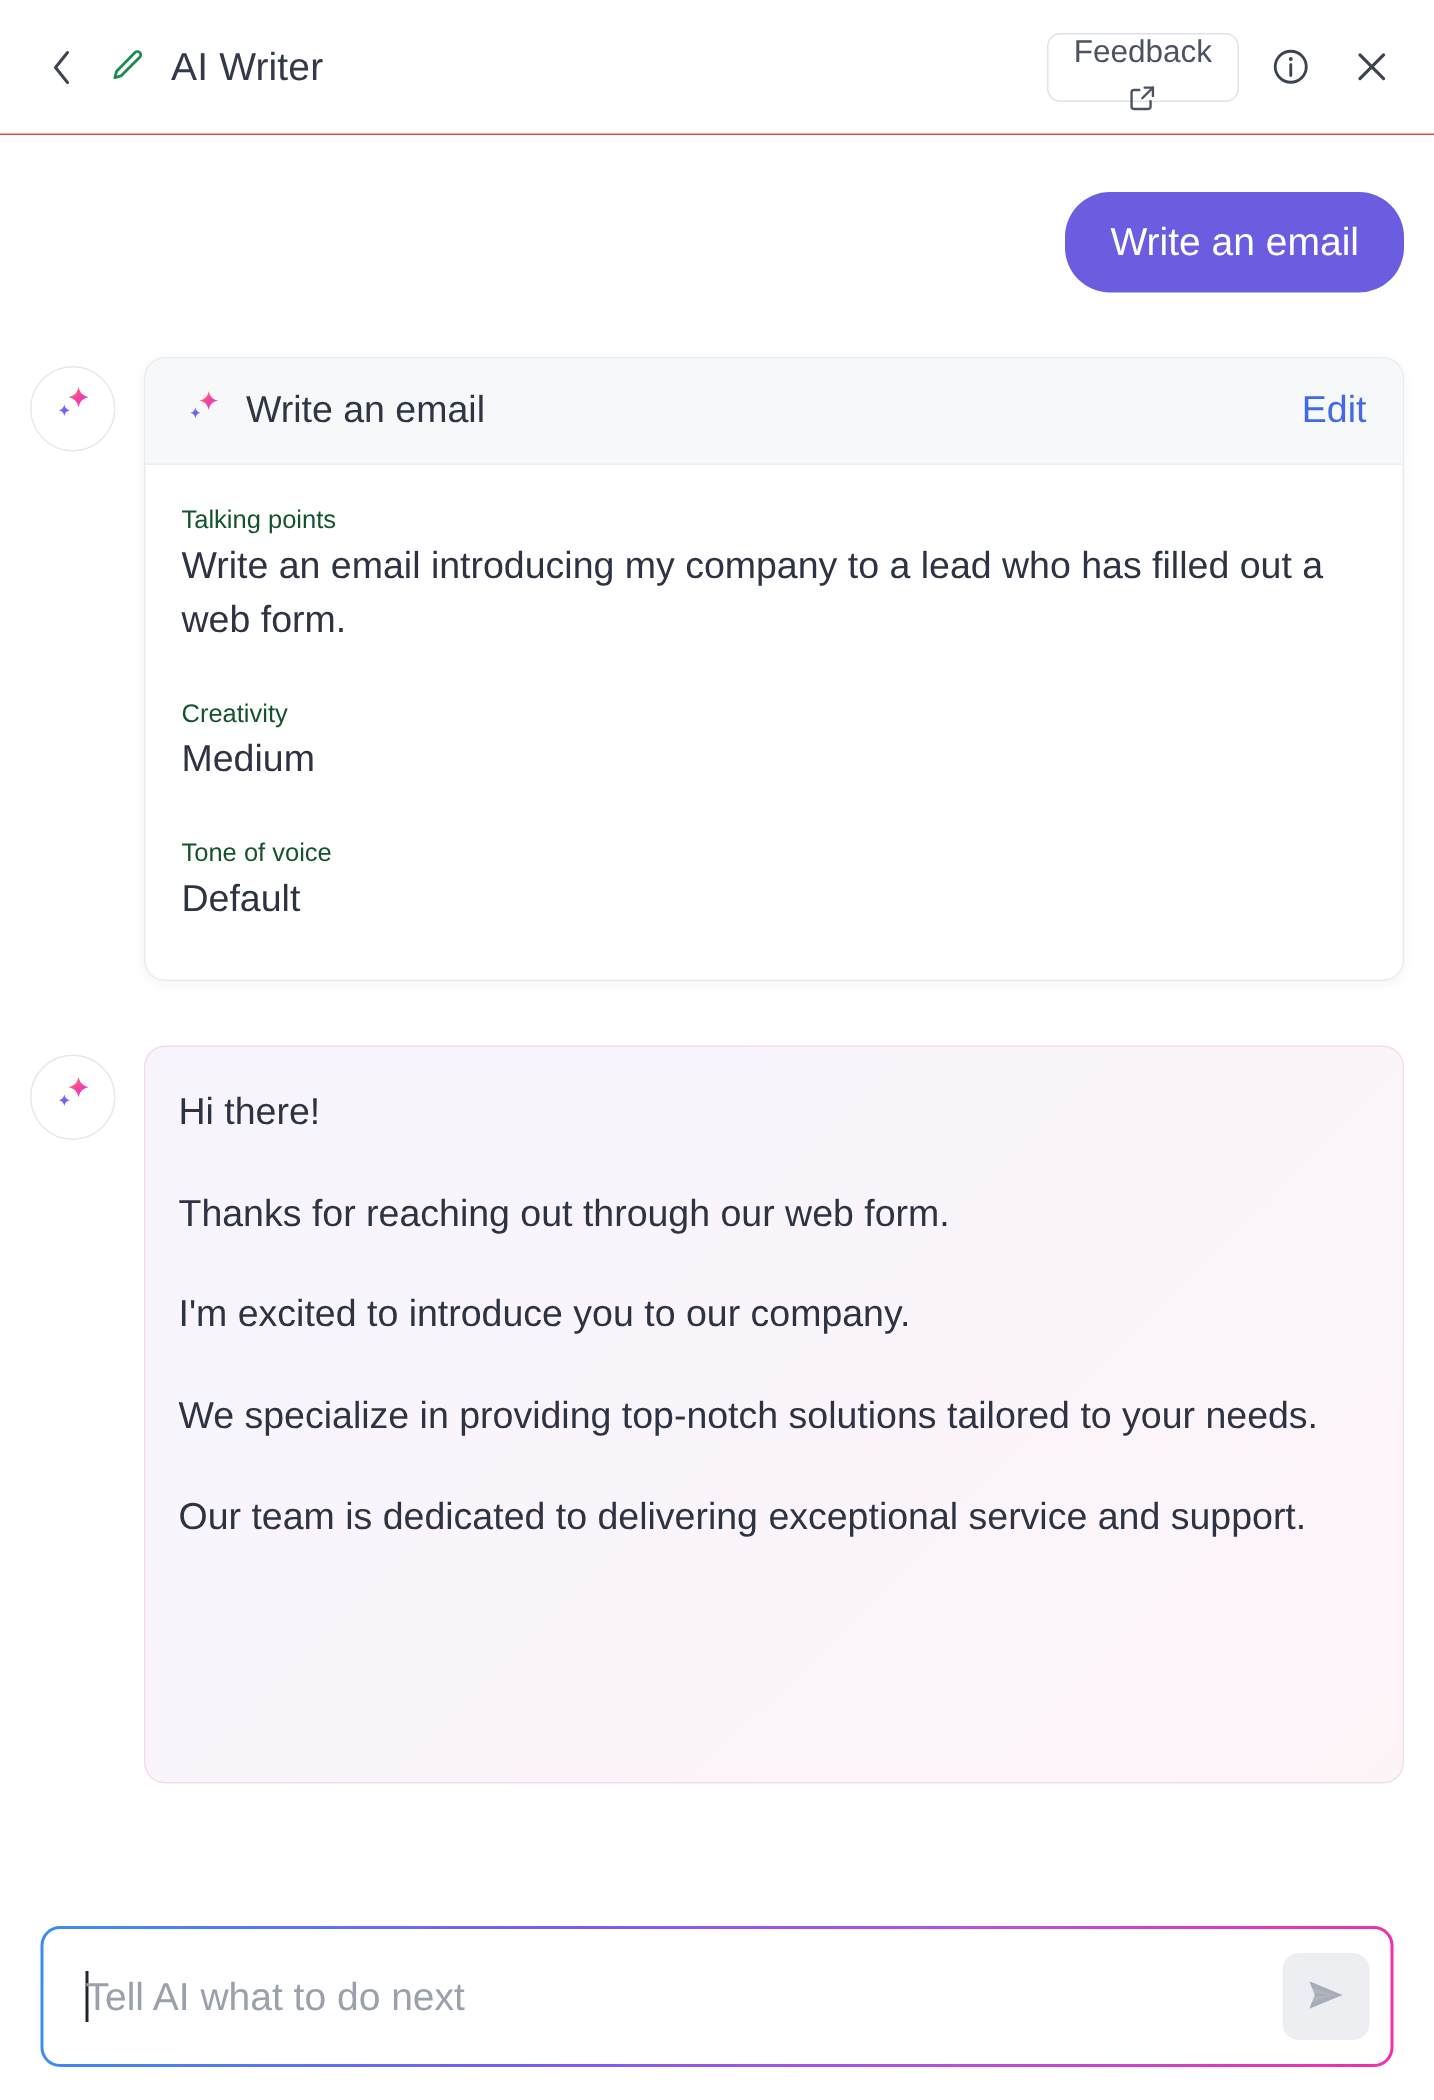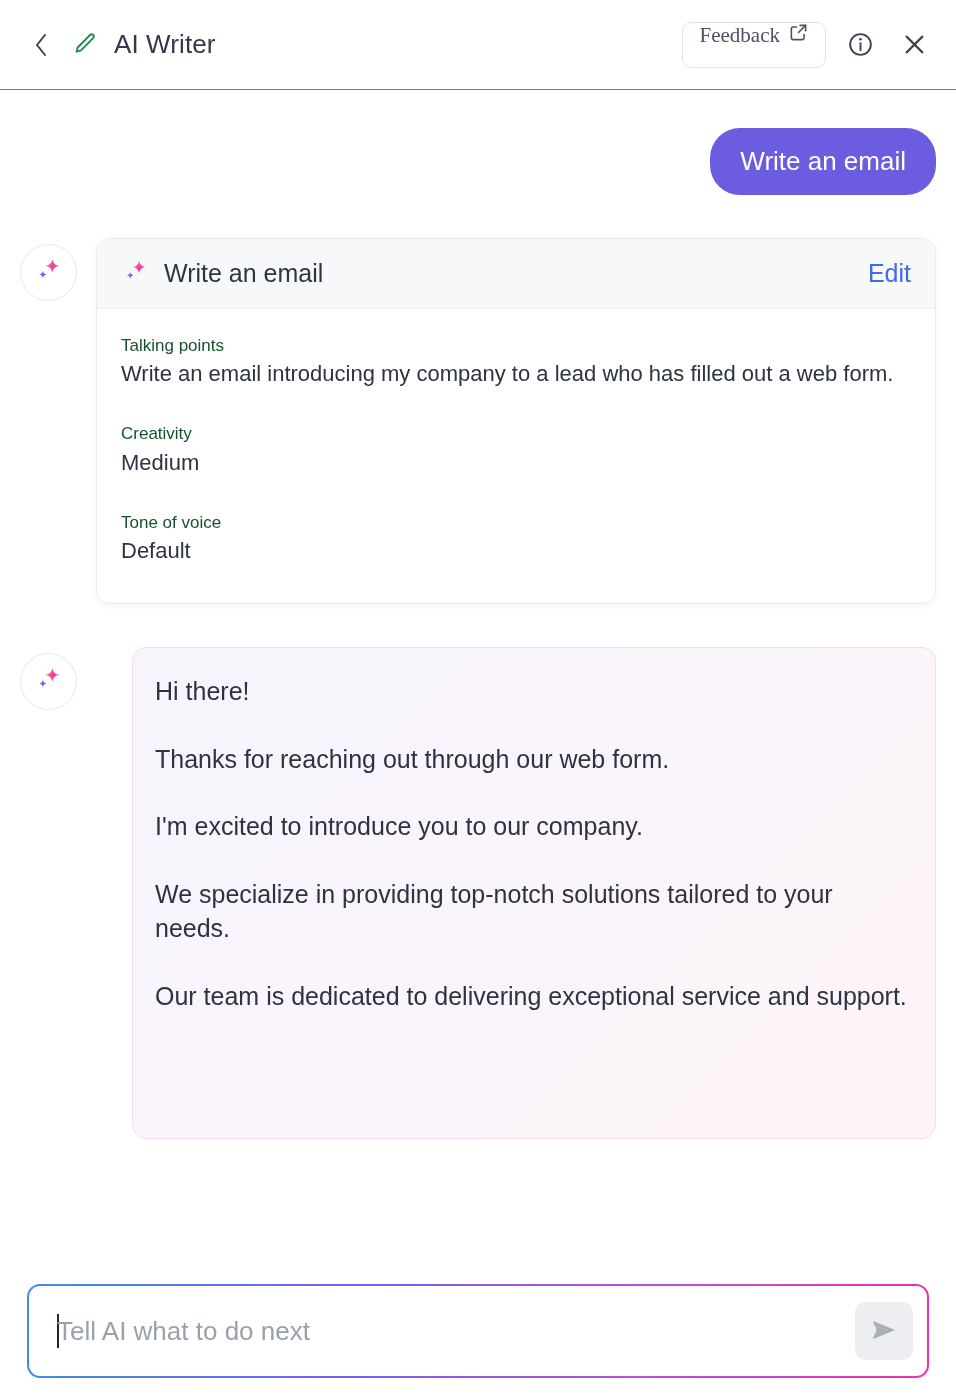--- a/index.html
+++ b/index.html
@@ -67,31 +67,33 @@
 
   .hdr-right {
     display: flex;
     align-items: center;
     gap: 14px;
     flex: 0 0 auto;
   }
 
   .feedback-btn {
     display: flex;
+    align-items: center;
     gap: 9px;
     height: 46px;
     padding: 0 17px;
     border: 1px solid #dfe3e8;
     border-radius: 9px;
     background: #ffffff;
     font-size: 21px;
     color: #4b5362;
     cursor: pointer;
-    font-family: Liberation Serif, serif;
+    font-family: Liberation Sans, sans-serif;
     white-space: nowrap;
+    flex-direction: column;
   }
 
   .icon-btn {
     width: 40px;
     height: 40px;
     display: flex;
     align-items: center;
     justify-content: center;
     cursor: pointer;
     color: #3d4450;
@@ -180,37 +182,36 @@
     padding: 25px 24px 36px 24px;
   }
 
   .field-label {
     font-size: 17px;
     color: #14532d;
     line-height: 1.45;
   }
 
   .field-value {
-    font-size: 22px;
+    font-size: 25px;
     color: #2d3342;
     line-height: 1.45;
   }
 
   .field-block { margin-bottom: 32px; }
   .field-block:last-child { margin-bottom: 0; }
 
   
   .answer-bubble {
     flex: 1 1 auto;
     border: 1px solid #f3dcef;
     border-radius: 14px;
     background: linear-gradient(135deg, #f7f4fc 0%, #faf5fb 45%, #fdf4f8 100%);
     padding: 26px 22px 30px 22px;
     min-height: 492px;
-    margin-left: 36px;
   }
 
   .answer-p {
     font-size: 25px;
     color: #2d3342;
     line-height: 1.38;
     margin-bottom: 33px;
   }
   .answer-p:last-child { margin-bottom: 0; }
 

